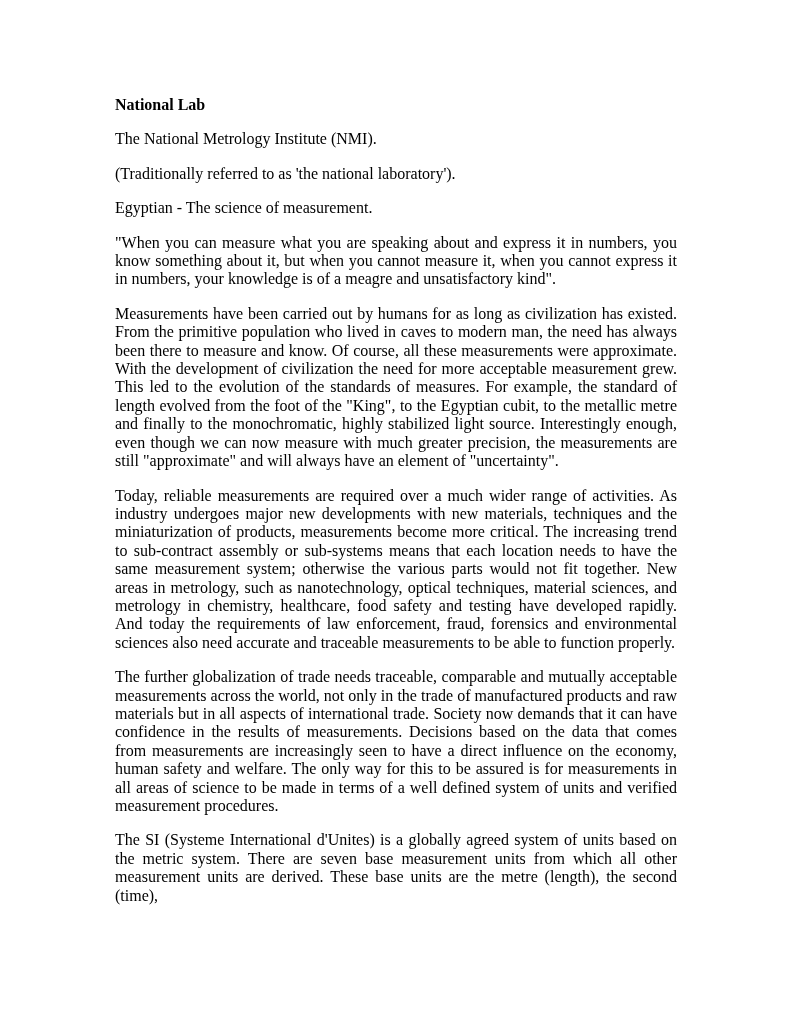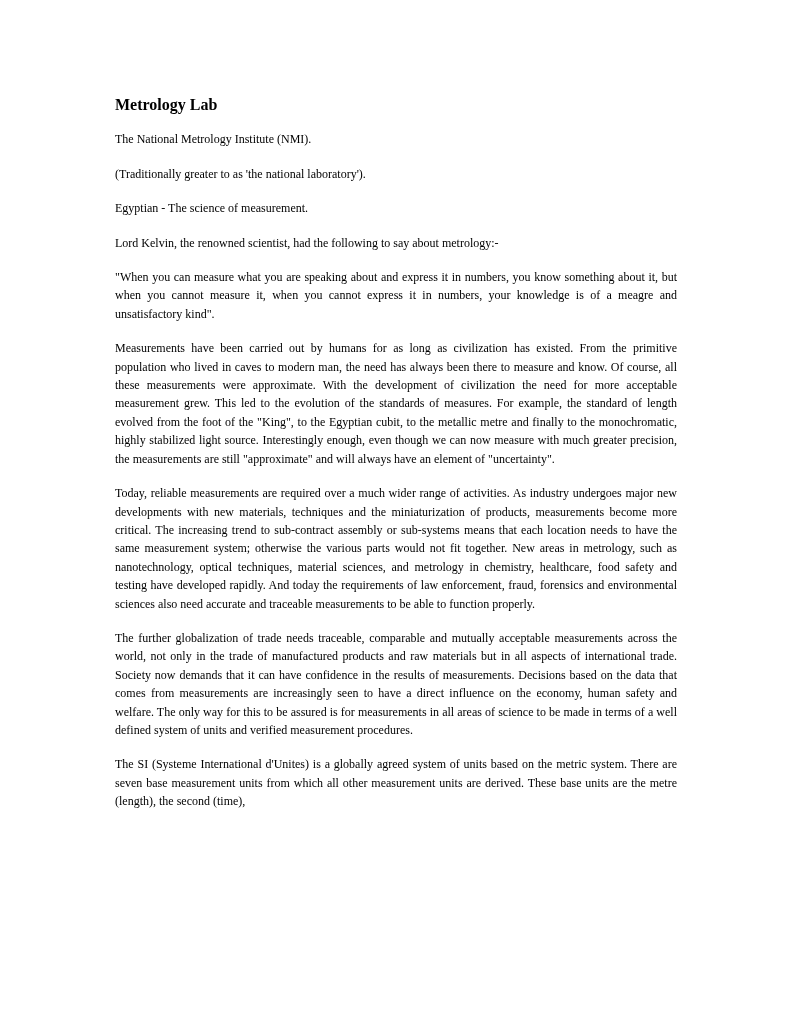--- a/index.html
+++ b/index.html
@@ -18,43 +18,42 @@
     font-family: "Liberation Serif", "DejaVu Serif", serif;
     color: #000000;
   }
   .doc-title {
     font-size: 16px;
     line-height: 18.4px;
     font-weight: bold;
     margin: 0 0 16px 0;
   }
   .para {
-    font-size: 12px;
+    font-size: 16px;
     line-height: 18.4px;
     margin: 0 0 16px 0;
     text-align: left;
     word-spacing: normal;
   }
   .para.justify {
     text-align: justify;
   }
 </style>
 </head>
 <body>
 
 <div class="page">
-  <h1 class="doc-title">Metrology Lab</h1>
+  <h1 class="doc-title">National Lab</h1>
 
   <p class="para">The National Metrology Institute (NMI).</p>
 
-  <p class="para">(Traditionally greater to as 'the national laboratory').</p>
+  <p class="para">(Traditionally referred to as 'the national laboratory').</p>
 
   <p class="para">Egyptian - The science of measurement.</p>
 
-  <p class="para">Lord Kelvin, the renowned scientist, had the following to say about metrology:-</p>
 
   <p class="para justify">"When you can measure what you are speaking about and express it in numbers, you know something about it, but when you cannot measure it, when you cannot express it in numbers, your knowledge is of a meagre and unsatisfactory kind".</p>
 
   <p class="para justify">Measurements have been carried out by humans for as long as civilization has existed. From the primitive population who lived in caves to modern man, the need has always been there to measure and know. Of course, all these measurements were approximate. With the development of civilization the need for more acceptable measurement grew. This led to the evolution of the standards of measures. For example, the standard of length evolved from the foot of the "King", to the Egyptian cubit, to the metallic metre and finally to the monochromatic, highly stabilized light source. Interestingly enough, even though we can now measure with much greater precision, the measurements are still "approximate" and will always have an element of "uncertainty".</p>
 
   <p class="para justify">Today, reliable measurements are required over a much wider range of activities. As industry undergoes major new developments with new materials, techniques and the miniaturization of products, measurements become more critical. The increasing trend to sub-contract assembly or sub-systems means that each location needs to have the same measurement system; otherwise the various parts would not fit together. New areas in metrology, such as nanotechnology, optical techniques, material sciences, and metrology in chemistry, healthcare, food safety and testing have developed rapidly. And today the requirements of law enforcement, fraud, forensics and environmental sciences also need accurate and traceable measurements to be able to function properly.</p>
 
   <p class="para justify">The further globalization of trade needs traceable, comparable and mutually acceptable measurements across the world, not only in the trade of manufactured products and raw materials but in all aspects of international trade. Society now demands that it can have confidence in the results of measurements. Decisions based on the data that comes from measurements are increasingly seen to have a direct influence on the economy, human safety and welfare. The only way for this to be assured is for measurements in all areas of science to be made in terms of a well defined system of units and verified measurement procedures.</p>
 
   <p class="para justify">The SI (Systeme International d'Unites) is a globally agreed system of units based on the metric system. There are seven base measurement units from which all other measurement units are derived. These base units are the metre (length), the second (time),</p>

